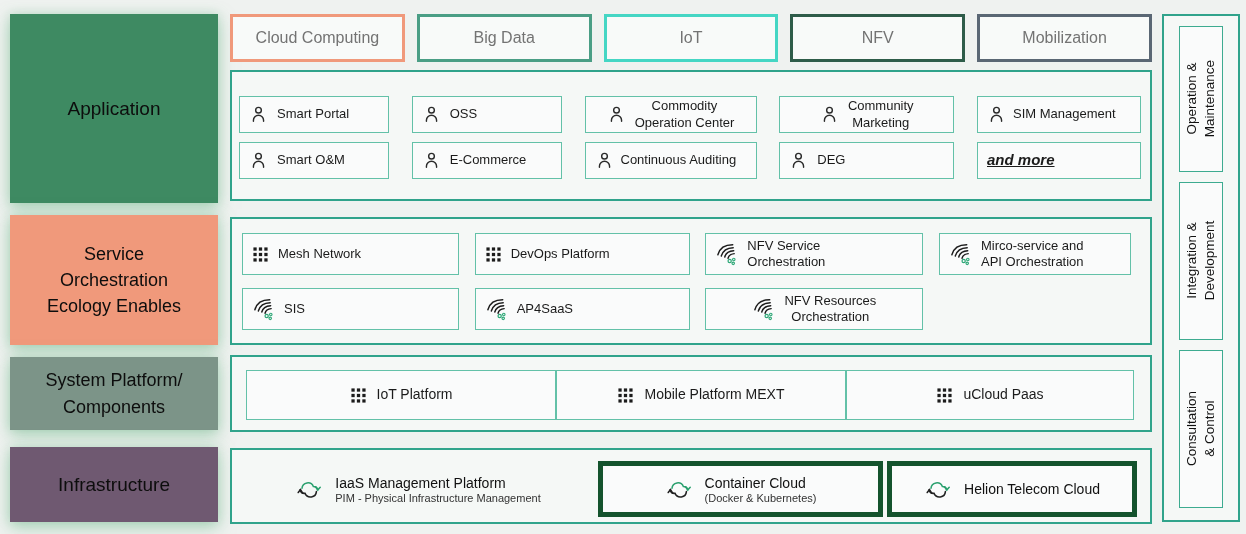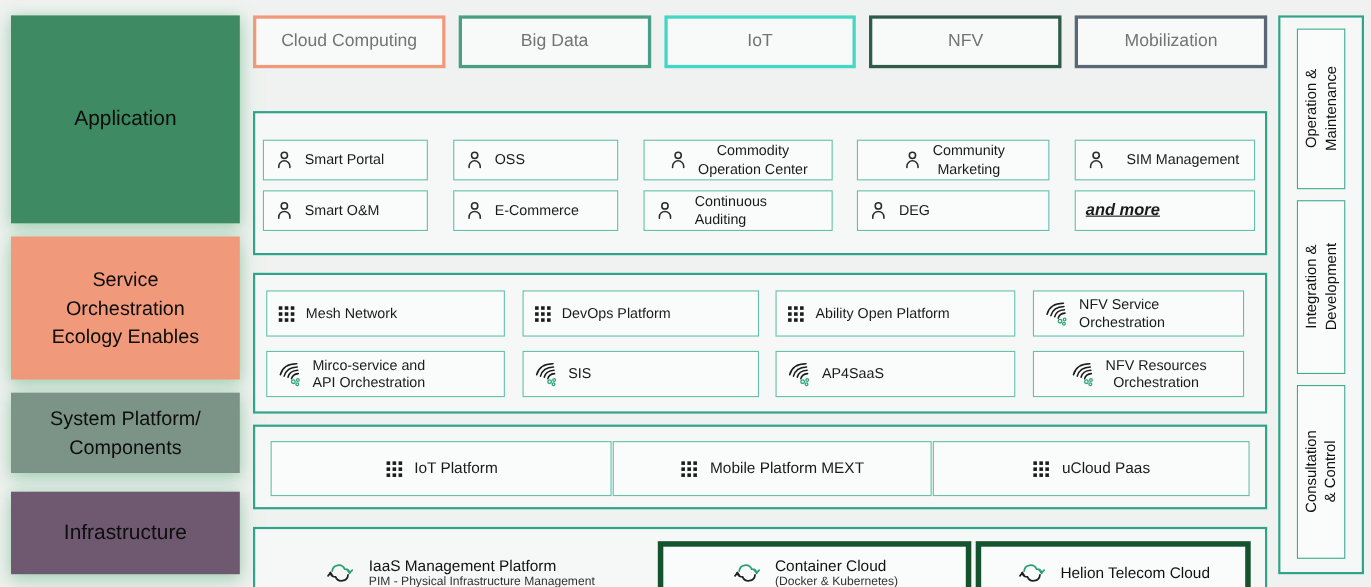--- a/index.html
+++ b/index.html
@@ -26,43 +26,43 @@
   #label-infra      { top:447px; height:75px;  font-size:19px; }
 
   
   .tabs { position:absolute; left:230px; top:14px; width:922px; height:48px; display:flex; gap:12px; }
   .tab {
     flex:1; background:#f8faf9; border:3px solid #888;
     display:flex; align-items:center; justify-content:center; font-size:16px; color:#737373;
   }
 
   
-  .panel { position:absolute; left:230px; width:922px; border:2px solid #30a38b; background:#f5f8f6;margin-top:31px; }
+  .panel { position:absolute; left:230px; width:922px; border:2px solid #30a38b; background:#f5f8f6; }
   #panel-app {
     top:70px; height:131px; padding:24px 9px 0 7px;
     display:grid; grid-template-columns:150px 150px 172px 175px 164px;
     grid-auto-rows:37px; row-gap:9px; justify-content:space-between;
   }
   #panel-service {
     top:217px; height:128px; padding:14px 19px 0 10px;
     display:grid; grid-template-columns:217px 215px 218px 192px;
     grid-auto-rows:42px; row-gap:13px; justify-content:space-between;
   }
-  #panel-system { top:355px; height:77px; padding:13px 14px 0 14px; display:flex; justify-content:space-between; }
+  #panel-system { top:355px; height:77px; padding:13px 14px 0 14px; display:flex; justify-content:flex-start; }
   #panel-infra  { top:448px; height:76px; padding:11px 13px 0 10px; display:flex; justify-content:space-between; }
 
   
   .item {
     border:1px solid #63c1a8; background:#fafbfb;
     display:flex; align-items:center; gap:9px; padding:0 9px;
     font-size:13px; line-height:1.25; color:#1b1b1b;
   }
   .item .icon { display:flex; align-items:center; flex:0 0 auto; }
   .item.center { justify-content:center; text-align:center; padding:0 4px; }
-  .item.tight { gap:18px; }
+  .item.tight { gap:7px; }
   .more-box { justify-content:flex-start; font-size:15px; }
   .more-box span { font-style:italic; text-decoration:underline; font-weight:bold; }
 
   #panel-system .item { height:50px; justify-content:center; font-size:14px; gap:10px; }
   #sys-item-0 { width:310px; } #sys-item-1 { width:290px; } #sys-item-2 { width:288px; }
 
   #panel-infra .cell { height:56px; display:flex; align-items:center; justify-content:center; gap:12px; }
   #panel-infra .boxed { border:5px solid #14532d; background:#fafbfb; }
   #infra-cell-0 { width:352px; }
   #infra-cell-1 { width:285px; }
@@ -227,156 +227,140 @@
             <rect x="17.4" y="9.7" width="4.6" height="4.6"></rect>
     <rect x="2" y="17.4" width="4.6" height="4.6"></rect>
             <rect x="9.7" y="17.4" width="4.6" height="4.6"></rect>
             <rect x="17.4" y="17.4" width="4.6" height="4.6"></rect>
   </svg>
 </span>
       <span class="ml">DevOps Platform</span>
     </div>
     <div class="item">
       <span class="icon">
+  <svg width="23" height="23" viewBox="0 0 24 24" fill="none" stroke="#1c1c1c" stroke-width="1.5" stroke-linecap="round">
+    <path d="M18.5 1.8 C 10.5 1.8 4.8 5.6 3 12.2"></path>
+    <path d="M19 4.9 C 12.6 5.1 8.2 8 6.6 13.5"></path>
+    <path d="M19.5 8 C 14.7 8.3 11.2 10.4 10.2 14.6"></path>
+    <path d="M20 11.1 C 16.8 11.4 14.3 12.9 13.6 15.9"></path>
+    <circle cx="15.3" cy="18.8" r="1.7" stroke="#2fa878" stroke-width="1.3"></circle>
+    <circle cx="19.6" cy="17.2" r="1.3" stroke="#2fa878" stroke-width="1.2"></circle>
+    <circle cx="19" cy="21.2" r="1.3" stroke="#2fa878" stroke-width="1.2"></circle>
+  </svg>
+</span>
+      <span class="ml">NFV Service
+Orchestration</span>
+    </div>
+    <div class="item">
+      <span class="icon">
+  <svg width="23" height="23" viewBox="0 0 24 24" fill="none" stroke="#1c1c1c" stroke-width="1.5" stroke-linecap="round">
+    <path d="M18.5 1.8 C 10.5 1.8 4.8 5.6 3 12.2"></path>
+    <path d="M19 4.9 C 12.6 5.1 8.2 8 6.6 13.5"></path>
+    <path d="M19.5 8 C 14.7 8.3 11.2 10.4 10.2 14.6"></path>
+    <path d="M20 11.1 C 16.8 11.4 14.3 12.9 13.6 15.9"></path>
+    <circle cx="15.3" cy="18.8" r="1.7" stroke="#2fa878" stroke-width="1.3"></circle>
+    <circle cx="19.6" cy="17.2" r="1.3" stroke="#2fa878" stroke-width="1.2"></circle>
+    <circle cx="19" cy="21.2" r="1.3" stroke="#2fa878" stroke-width="1.2"></circle>
+  </svg>
+</span>
+      <span class="ml">Mirco-service and
+API Orchestration</span>
+    </div>
+    <div class="item">
+      <span class="icon">
+  <svg width="23" height="23" viewBox="0 0 24 24" fill="none" stroke="#1c1c1c" stroke-width="1.5" stroke-linecap="round">
+    <path d="M18.5 1.8 C 10.5 1.8 4.8 5.6 3 12.2"></path>
+    <path d="M19 4.9 C 12.6 5.1 8.2 8 6.6 13.5"></path>
+    <path d="M19.5 8 C 14.7 8.3 11.2 10.4 10.2 14.6"></path>
+    <path d="M20 11.1 C 16.8 11.4 14.3 12.9 13.6 15.9"></path>
+    <circle cx="15.3" cy="18.8" r="1.7" stroke="#2fa878" stroke-width="1.3"></circle>
+    <circle cx="19.6" cy="17.2" r="1.3" stroke="#2fa878" stroke-width="1.2"></circle>
+    <circle cx="19" cy="21.2" r="1.3" stroke="#2fa878" stroke-width="1.2"></circle>
+  </svg>
+</span>
+      <span class="ml">SIS</span>
+    </div>
+    <div class="item">
+      <span class="icon">
+  <svg width="23" height="23" viewBox="0 0 24 24" fill="none" stroke="#1c1c1c" stroke-width="1.5" stroke-linecap="round">
+    <path d="M18.5 1.8 C 10.5 1.8 4.8 5.6 3 12.2"></path>
+    <path d="M19 4.9 C 12.6 5.1 8.2 8 6.6 13.5"></path>
+    <path d="M19.5 8 C 14.7 8.3 11.2 10.4 10.2 14.6"></path>
+    <path d="M20 11.1 C 16.8 11.4 14.3 12.9 13.6 15.9"></path>
+    <circle cx="15.3" cy="18.8" r="1.7" stroke="#2fa878" stroke-width="1.3"></circle>
+    <circle cx="19.6" cy="17.2" r="1.3" stroke="#2fa878" stroke-width="1.2"></circle>
+    <circle cx="19" cy="21.2" r="1.3" stroke="#2fa878" stroke-width="1.2"></circle>
+  </svg>
+</span>
+      <span class="ml">AP4SaaS</span>
+    </div>
+    <div class="item center">
+      <span class="icon">
+  <svg width="23" height="23" viewBox="0 0 24 24" fill="none" stroke="#1c1c1c" stroke-width="1.5" stroke-linecap="round">
+    <path d="M18.5 1.8 C 10.5 1.8 4.8 5.6 3 12.2"></path>
+    <path d="M19 4.9 C 12.6 5.1 8.2 8 6.6 13.5"></path>
+    <path d="M19.5 8 C 14.7 8.3 11.2 10.4 10.2 14.6"></path>
+    <path d="M20 11.1 C 16.8 11.4 14.3 12.9 13.6 15.9"></path>
+    <circle cx="15.3" cy="18.8" r="1.7" stroke="#2fa878" stroke-width="1.3"></circle>
+    <circle cx="19.6" cy="17.2" r="1.3" stroke="#2fa878" stroke-width="1.2"></circle>
+    <circle cx="19" cy="21.2" r="1.3" stroke="#2fa878" stroke-width="1.2"></circle>
+  </svg>
+</span>
+      <span class="ml">NFV Resources
+Orchestration</span>
+    </div>
+  </div>
+
+  <div class="panel" id="panel-system">
+    <div class="item" id="sys-item-0">
+      <span class="icon">
   <svg width="17" height="17" viewBox="0 0 24 24" fill="#1c1c1c">
     <rect x="2" y="2" width="4.6" height="4.6"></rect>
             <rect x="9.7" y="2" width="4.6" height="4.6"></rect>
             <rect x="17.4" y="2" width="4.6" height="4.6"></rect>
     <rect x="2" y="9.7" width="4.6" height="4.6"></rect>
             <rect x="9.7" y="9.7" width="4.6" height="4.6"></rect>
             <rect x="17.4" y="9.7" width="4.6" height="4.6"></rect>
     <rect x="2" y="17.4" width="4.6" height="4.6"></rect>
             <rect x="9.7" y="17.4" width="4.6" height="4.6"></rect>
             <rect x="17.4" y="17.4" width="4.6" height="4.6"></rect>
   </svg>
 </span>
-      <span class="ml">Ability Open Platform</span>
-    </div>
-    <div class="item">
-      <span class="icon">
-  <svg width="23" height="23" viewBox="0 0 24 24" fill="none" stroke="#1c1c1c" stroke-width="1.5" stroke-linecap="round">
-    <path d="M18.5 1.8 C 10.5 1.8 4.8 5.6 3 12.2"></path>
-    <path d="M19 4.9 C 12.6 5.1 8.2 8 6.6 13.5"></path>
-    <path d="M19.5 8 C 14.7 8.3 11.2 10.4 10.2 14.6"></path>
-    <path d="M20 11.1 C 16.8 11.4 14.3 12.9 13.6 15.9"></path>
-    <circle cx="15.3" cy="18.8" r="1.7" stroke="#2fa878" stroke-width="1.3"></circle>
-    <circle cx="19.6" cy="17.2" r="1.3" stroke="#2fa878" stroke-width="1.2"></circle>
-    <circle cx="19" cy="21.2" r="1.3" stroke="#2fa878" stroke-width="1.2"></circle>
-  </svg>
-</span>
-      <span class="ml">NFV Service
-Orchestration</span>
-    </div>
-    <div class="item">
-      <span class="icon">
-  <svg width="23" height="23" viewBox="0 0 24 24" fill="none" stroke="#1c1c1c" stroke-width="1.5" stroke-linecap="round">
-    <path d="M18.5 1.8 C 10.5 1.8 4.8 5.6 3 12.2"></path>
-    <path d="M19 4.9 C 12.6 5.1 8.2 8 6.6 13.5"></path>
-    <path d="M19.5 8 C 14.7 8.3 11.2 10.4 10.2 14.6"></path>
-    <path d="M20 11.1 C 16.8 11.4 14.3 12.9 13.6 15.9"></path>
-    <circle cx="15.3" cy="18.8" r="1.7" stroke="#2fa878" stroke-width="1.3"></circle>
-    <circle cx="19.6" cy="17.2" r="1.3" stroke="#2fa878" stroke-width="1.2"></circle>
-    <circle cx="19" cy="21.2" r="1.3" stroke="#2fa878" stroke-width="1.2"></circle>
-  </svg>
-</span>
-      <span class="ml">Mirco-service and
-API Orchestration</span>
-    </div>
-    <div class="item">
-      <span class="icon">
-  <svg width="23" height="23" viewBox="0 0 24 24" fill="none" stroke="#1c1c1c" stroke-width="1.5" stroke-linecap="round">
-    <path d="M18.5 1.8 C 10.5 1.8 4.8 5.6 3 12.2"></path>
-    <path d="M19 4.9 C 12.6 5.1 8.2 8 6.6 13.5"></path>
-    <path d="M19.5 8 C 14.7 8.3 11.2 10.4 10.2 14.6"></path>
-    <path d="M20 11.1 C 16.8 11.4 14.3 12.9 13.6 15.9"></path>
-    <circle cx="15.3" cy="18.8" r="1.7" stroke="#2fa878" stroke-width="1.3"></circle>
-    <circle cx="19.6" cy="17.2" r="1.3" stroke="#2fa878" stroke-width="1.2"></circle>
-    <circle cx="19" cy="21.2" r="1.3" stroke="#2fa878" stroke-width="1.2"></circle>
-  </svg>
-</span>
-      <span class="ml">SIS</span>
-    </div>
-    <div class="item">
-      <span class="icon">
-  <svg width="23" height="23" viewBox="0 0 24 24" fill="none" stroke="#1c1c1c" stroke-width="1.5" stroke-linecap="round">
-    <path d="M18.5 1.8 C 10.5 1.8 4.8 5.6 3 12.2"></path>
-    <path d="M19 4.9 C 12.6 5.1 8.2 8 6.6 13.5"></path>
-    <path d="M19.5 8 C 14.7 8.3 11.2 10.4 10.2 14.6"></path>
-    <path d="M20 11.1 C 16.8 11.4 14.3 12.9 13.6 15.9"></path>
-    <circle cx="15.3" cy="18.8" r="1.7" stroke="#2fa878" stroke-width="1.3"></circle>
-    <circle cx="19.6" cy="17.2" r="1.3" stroke="#2fa878" stroke-width="1.2"></circle>
-    <circle cx="19" cy="21.2" r="1.3" stroke="#2fa878" stroke-width="1.2"></circle>
-  </svg>
-</span>
-      <span class="ml">AP4SaaS</span>
-    </div>
-    <div class="item center">
-      <span class="icon">
-  <svg width="23" height="23" viewBox="0 0 24 24" fill="none" stroke="#1c1c1c" stroke-width="1.5" stroke-linecap="round">
-    <path d="M18.5 1.8 C 10.5 1.8 4.8 5.6 3 12.2"></path>
-    <path d="M19 4.9 C 12.6 5.1 8.2 8 6.6 13.5"></path>
-    <path d="M19.5 8 C 14.7 8.3 11.2 10.4 10.2 14.6"></path>
-    <path d="M20 11.1 C 16.8 11.4 14.3 12.9 13.6 15.9"></path>
-    <circle cx="15.3" cy="18.8" r="1.7" stroke="#2fa878" stroke-width="1.3"></circle>
-    <circle cx="19.6" cy="17.2" r="1.3" stroke="#2fa878" stroke-width="1.2"></circle>
-    <circle cx="19" cy="21.2" r="1.3" stroke="#2fa878" stroke-width="1.2"></circle>
-  </svg>
-</span>
-      <span class="ml">NFV Resources
-Orchestration</span>
-    </div>
-  </div>
-
-  <div class="panel" id="panel-system">
-    <div class="item" id="sys-item-0">
+      <span>IoT Platform</span>
+    </div>
+    <div class="item" id="sys-item-1">
       <span class="icon">
   <svg width="17" height="17" viewBox="0 0 24 24" fill="#1c1c1c">
     <rect x="2" y="2" width="4.6" height="4.6"></rect>
             <rect x="9.7" y="2" width="4.6" height="4.6"></rect>
             <rect x="17.4" y="2" width="4.6" height="4.6"></rect>
     <rect x="2" y="9.7" width="4.6" height="4.6"></rect>
             <rect x="9.7" y="9.7" width="4.6" height="4.6"></rect>
             <rect x="17.4" y="9.7" width="4.6" height="4.6"></rect>
     <rect x="2" y="17.4" width="4.6" height="4.6"></rect>
             <rect x="9.7" y="17.4" width="4.6" height="4.6"></rect>
             <rect x="17.4" y="17.4" width="4.6" height="4.6"></rect>
   </svg>
 </span>
-      <span>IoT Platform</span>
-    </div>
-    <div class="item" id="sys-item-1">
+      <span>Mobile Platform MEXT</span>
+    </div>
+    <div class="item" id="sys-item-2">
       <span class="icon">
   <svg width="17" height="17" viewBox="0 0 24 24" fill="#1c1c1c">
     <rect x="2" y="2" width="4.6" height="4.6"></rect>
             <rect x="9.7" y="2" width="4.6" height="4.6"></rect>
             <rect x="17.4" y="2" width="4.6" height="4.6"></rect>
     <rect x="2" y="9.7" width="4.6" height="4.6"></rect>
             <rect x="9.7" y="9.7" width="4.6" height="4.6"></rect>
             <rect x="17.4" y="9.7" width="4.6" height="4.6"></rect>
     <rect x="2" y="17.4" width="4.6" height="4.6"></rect>
             <rect x="9.7" y="17.4" width="4.6" height="4.6"></rect>
             <rect x="17.4" y="17.4" width="4.6" height="4.6"></rect>
   </svg>
 </span>
-      <span>Mobile Platform MEXT</span>
-    </div>
-    <div class="item" id="sys-item-2">
-      <span class="icon">
-  <svg width="17" height="17" viewBox="0 0 24 24" fill="#1c1c1c">
-    <rect x="2" y="2" width="4.6" height="4.6"></rect>
-            <rect x="9.7" y="2" width="4.6" height="4.6"></rect>
-            <rect x="17.4" y="2" width="4.6" height="4.6"></rect>
-    <rect x="2" y="9.7" width="4.6" height="4.6"></rect>
-            <rect x="9.7" y="9.7" width="4.6" height="4.6"></rect>
-            <rect x="17.4" y="9.7" width="4.6" height="4.6"></rect>
-    <rect x="2" y="17.4" width="4.6" height="4.6"></rect>
-            <rect x="9.7" y="17.4" width="4.6" height="4.6"></rect>
-            <rect x="17.4" y="17.4" width="4.6" height="4.6"></rect>
-  </svg>
-</span>
       <span>uCloud Paas</span>
     </div>
   </div>
 
   <div class="panel" id="panel-infra">
     <div class="cell" id="infra-cell-0">
       <span class="icon">
   <svg width="28" height="23" viewBox="0 0 34 27" fill="none" stroke-linecap="round" stroke-width="1.9">
     <path stroke="#2aa06e" d="M8.5 12 a7.2 7.2 0 0 1 13.8 -2.2 a5.6 5.6 0 0 1 5.6 4"></path>
     <path stroke="#2aa06e" d="M25 10.2 l2.6 4 l3 -3.4"></path>

